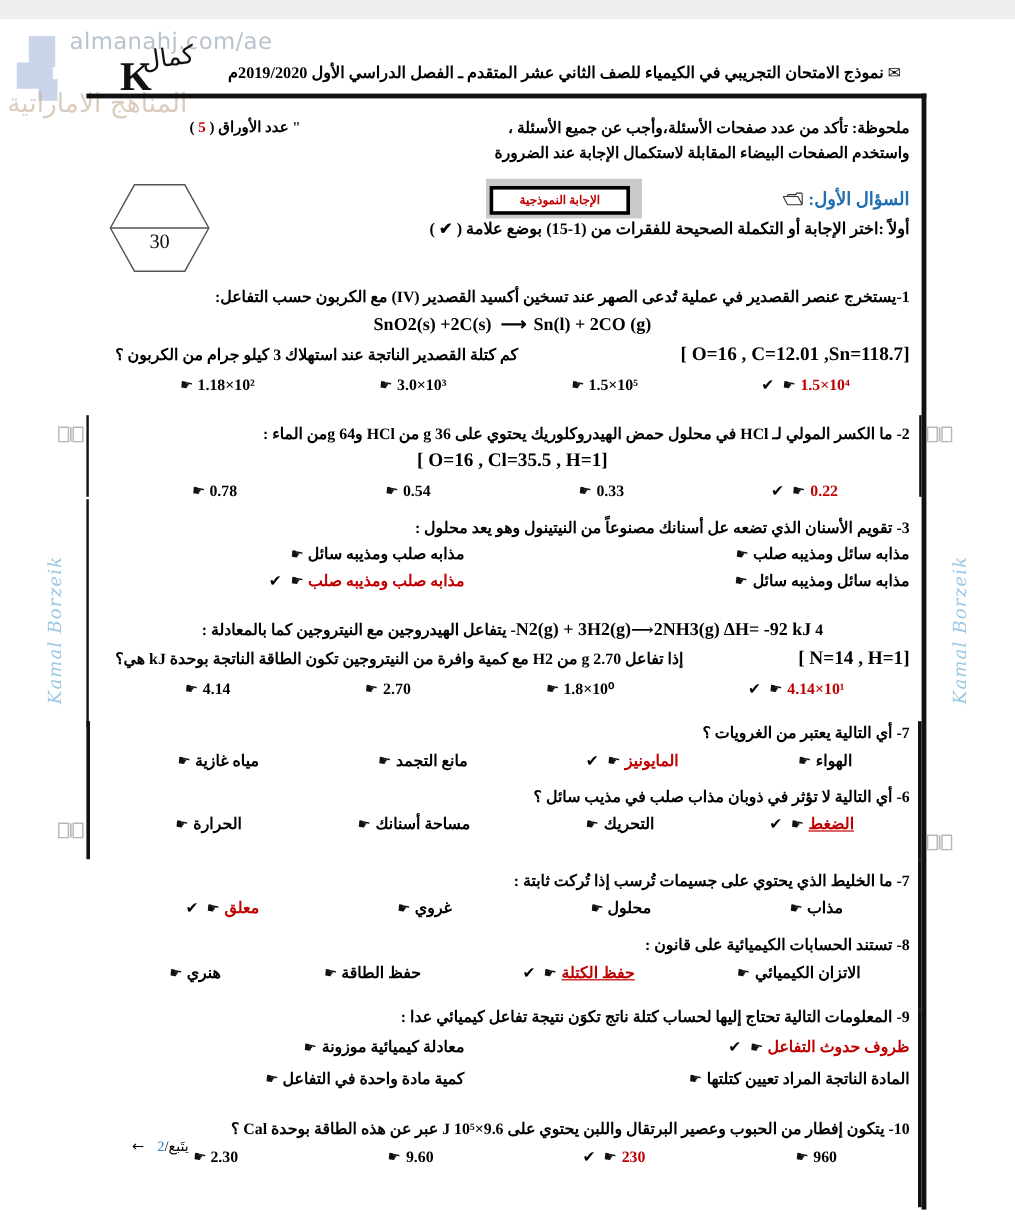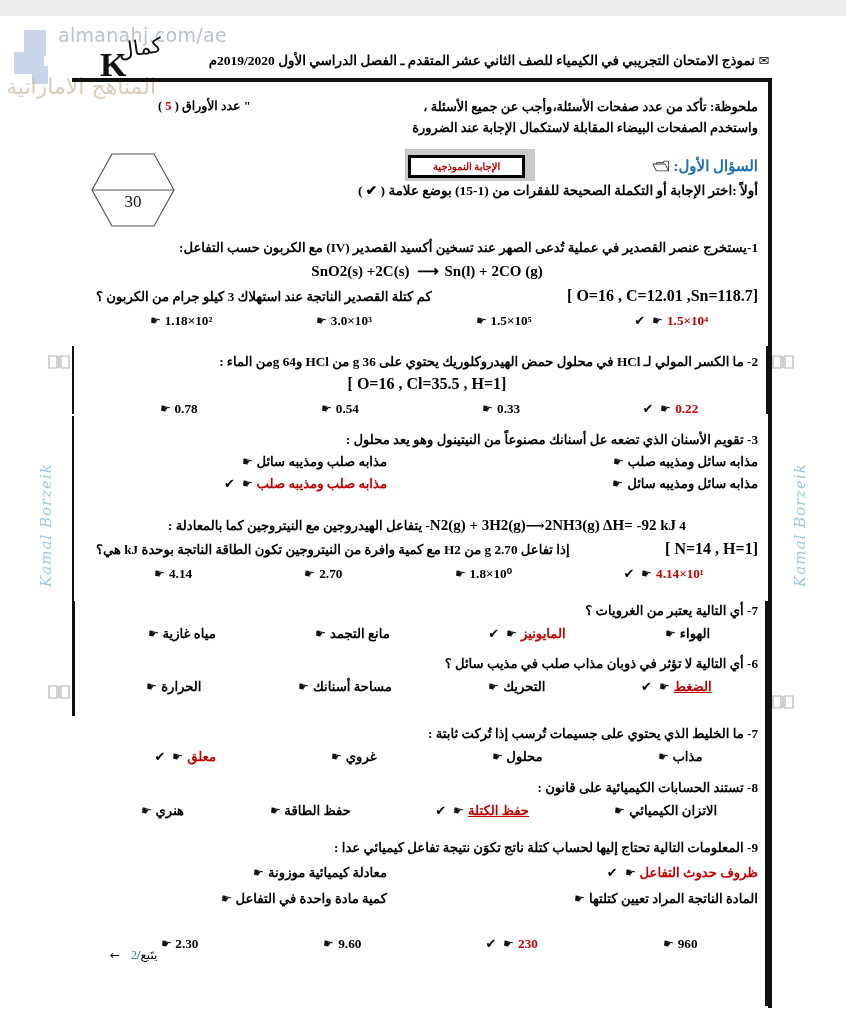--- a/index.html
+++ b/index.html
@@ -53,21 +53,21 @@
     font-family:"Liberation Serif",serif;color:#111;
   }
   .sig .swash{
     position:absolute;left:26px;top:-2px;font-size:21px;color:#111;
     font-family:"DejaVu Sans",sans-serif;transform:rotate(-8deg);
   }
 
   
   .toptitle{
     position:absolute;right:58px;top:36px;left:190px;
-    text-align:center;font-weight:bold;font-size:13.5px;color:#000;
+    text-align:left;font-weight:bold;font-size:13.5px;color:#000;
     white-space:nowrap;
   }
   .toptitle .env{font-family:"DejaVu Sans",sans-serif;font-size:13px;}
 
   
   .frame{
     position:absolute;left:72px;top:62px;width:700px;height:930px;
     border-right:4px solid #111;border-top:4px solid #111;
     box-sizing:border-box;
   }
@@ -356,20 +356,21 @@
     <span class="stem">9-  المعلومات التالية تحتاج إليها لحساب كتلة ناتج تكوَن نتيجة تفاعل كيميائي عدا :</span>
     <div class="grid2" style="row-gap:6px;margin-top:5px;">
       <div class="cell l"><span class="correct">ظروف حدوث التفاعل</span><span class="bullet">☚</span><span class="tick">✔</span></div>
       <div class="cell r"><span>معادلة كيميائية موزونة</span><span class="bullet">☚</span></div>
       <div class="cell l"><span>المادة الناتجة المراد تعيين كتلتها</span><span class="bullet">☚</span></div>
       <div class="cell r"><span>كمية مادة واحدة في التفاعل</span><span class="bullet">☚</span></div>
     </div>
   </div>
 
   <div class="q" style="top:915px;">
+    <span class="stem">10- يتكون إفطار من الحبوب وعصير البرتقال واللبن يحتوي على 9.6×10⁵ J  عبر عن هذه الطاقة بوحدة Cal ؟</span>
     <div class="opts">
       <span class="opt"><span class="num">960</span><span class="bullet">☚</span></span>
       <span class="opt"><span class="correct num">230</span><span class="bullet">☚</span><span class="tick">✔</span></span>
       <span class="opt"><span class="num">9.60</span><span class="bullet">☚</span></span>
       <span class="opt"><span class="num">2.30</span><span class="bullet">☚</span></span>
     </div>
   </div>
 
   <div class="footer">
     <span>يتَبع/</span><span class="pg">2</span>

